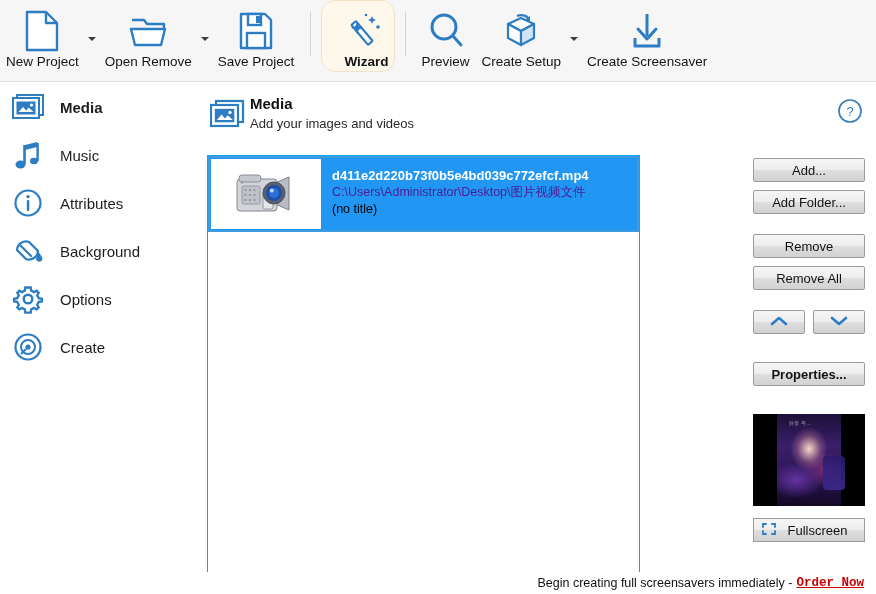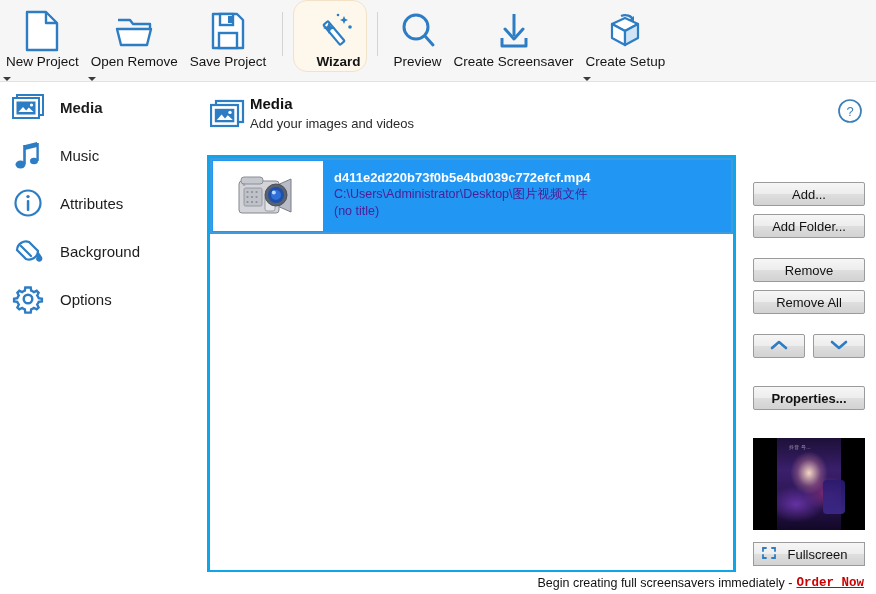--- a/index.html
+++ b/index.html
@@ -27,21 +27,20 @@
     border-bottom: 1px solid #e2e2e2;
     box-sizing: border-box;
     display: flex;
     align-items: flex-start;
     padding-left: 0px;
   }
   .tb-group {
     display: flex;
     align-items: flex-start;
     height: 82px;
-    flex-direction: column;
   }
   .tb-btn {
     display: flex;
     flex-direction: column;
     align-items: center;
     justify-content: flex-start;
     padding: 10px 6px 0 6px;
     height: 72px;
     box-sizing: border-box;
     cursor: default;
@@ -138,24 +137,24 @@
   }
   #help-btn {
     position: absolute; right: 2px; top: 3px;
     cursor: default;
   }
 
   
   #media-list {
     position: absolute;
     left: 207px; top: 155px;
-    width: 529px;
+    width: 433px;
     height: 418px;
     background: #ffffff;
-    border: 3px solid #0ea5e9;
+    border: 1px solid #0ea5e9;
     box-sizing: border-box;
     overflow: hidden;
   }
   .media-row {
     display: flex;
     height: 76px;
     box-sizing: border-box;
     cursor: default;
   }
   .media-row.selected {
@@ -186,31 +185,30 @@
     white-space: nowrap;
   }
   .media-path {
     font-size: 12.5px;
     color: #4c1d95;
     line-height: 17px;
     white-space: nowrap;
   }
   .media-title {
     font-size: 12.5px;
-    color: #4c1d95;
+    color: #000000;
     line-height: 17px;
     white-space: nowrap;
   }
 
   
   #right-panel {
     position: absolute;
     left: 753px; top: 158px;
     width: 112px;
-    margin-top: 24px;
   }
   .side-btn {
     width: 112px;
     height: 24px;
     box-sizing: border-box;
     background: linear-gradient(to bottom, #f6f6f6 0%, #ededed 48%, #dedede 52%, #d2d2d2 100%);
     border: 1px solid #9b9b9b;
     border-radius: 2px;
     font-family: "Liberation Sans", sans-serif;
     font-size: 13px;
@@ -401,45 +399,45 @@
           <line x1="26" y1="26" x2="34" y2="35" stroke="#2d7dc4" stroke-width="3" stroke-linecap="round"></line>
         </svg>
       </div>
       <div class="tb-label">Preview</div>
     </div>
   </div>
 
   <div class="tb-group">
     <div class="tb-btn">
       <div class="tb-icon">
-        <svg width="36" height="42" viewBox="0 0 36 42">
-          <line x1="18" y1="4" x2="18" y2="26" stroke="#2d7dc4" stroke-width="3"></line>
-          <path d="M9 19 l9 10 l9 -10" fill="none" stroke="#2d7dc4" stroke-width="3" stroke-linejoin="round" stroke-linecap="round"></path>
-          <path d="M6 28 v8 h24 v-8" fill="none" stroke="#2d7dc4" stroke-width="3" stroke-linejoin="round"></path>
-        </svg>
-      </div>
-      <div class="tb-label">Create Screensaver</div>
-    </div>
-  </div>
-
-  <div class="tb-group">
-    <div class="tb-btn">
-      <div class="tb-icon">
         <svg width="40" height="42" viewBox="0 0 40 42">
           <path d="M20 8 L33 14 L20 21 L7 14 Z" fill="#ffffff" stroke="#2d7dc4" stroke-width="2.2" stroke-linejoin="round"></path>
           <path d="M7 14 v14 l13 7 v-14 z" fill="#ffffff" stroke="#2d7dc4" stroke-width="2.2" stroke-linejoin="round"></path>
           <path d="M33 14 v14 l-13 7 v-14 z" fill="#cfe4f5" stroke="#2d7dc4" stroke-width="2.2" stroke-linejoin="round"></path>
           <path d="M16 6 a8 6 0 0 1 12 4" fill="none" stroke="#2d7dc4" stroke-width="2.2"></path>
           <path d="M29 6 l0 5 l-5 -1 z" fill="#2d7dc4"></path>
         </svg>
       </div>
       <div class="tb-label">Create Setup</div>
     </div>
     <div class="tb-caret">
       <span class="caret-glyph"></span>
+    </div>
+  </div>
+
+  <div class="tb-group">
+    <div class="tb-btn">
+      <div class="tb-icon">
+        <svg width="36" height="42" viewBox="0 0 36 42">
+          <line x1="18" y1="4" x2="18" y2="26" stroke="#2d7dc4" stroke-width="3"></line>
+          <path d="M9 19 l9 10 l9 -10" fill="none" stroke="#2d7dc4" stroke-width="3" stroke-linejoin="round" stroke-linecap="round"></path>
+          <path d="M6 28 v8 h24 v-8" fill="none" stroke="#2d7dc4" stroke-width="3" stroke-linejoin="round"></path>
+        </svg>
+      </div>
+      <div class="tb-label">Create Screensaver</div>
     </div>
   </div>
 
 </div>
 
 <div id="sidebar">
 
   <div class="nav-item selected">
     <span class="nav-icon">
       <svg width="34" height="28" viewBox="0 0 34 28">
@@ -493,20 +491,31 @@
       <svg width="34" height="30" viewBox="0 0 34 30">
         <g fill="none" stroke="#2d7dc4" stroke-width="2.4">
           <path d="M16 3.5 l2.7 0 l0.5 3.2 a9 9 0 0 1 2.6 1.5 l2.9 -1.4 l1.9 1.9 l-1.4 2.9 a9 9 0 0 1 1.5 2.6 l3.2 0.5 l0 2.7 l-3.2 0.5 a9 9 0 0 1 -1.5 2.6 l1.4 2.9 l-1.9 1.9 l-2.9 -1.4 a9 9 0 0 1 -2.6 1.5 l-0.5 3.2 l-2.7 0 l-2.7 0 l-0.5 -3.2 a9 9 0 0 1 -2.6 -1.5 l-2.9 1.4 l-1.9 -1.9 l1.4 -2.9 a9 9 0 0 1 -1.5 -2.6 l-3.2 -0.5 l0 -2.7 l3.2 -0.5 a9 9 0 0 1 1.5 -2.6 l-1.4 -2.9 l1.9 -1.9 l2.9 1.4 a9 9 0 0 1 2.6 -1.5 l0.5 -3.2 z"></path>
           <circle cx="16" cy="15" r="4.3"></circle>
         </g>
       </svg>
     </span>
     <span class="nav-label">Options</span>
   </div>
 
+  <div class="nav-item">
+    <span class="nav-icon">
+      <svg width="34" height="30" viewBox="0 0 34 30">
+        <circle cx="16" cy="15" r="12.5" fill="none" stroke="#2d7dc4" stroke-width="2.2"></circle>
+        <circle cx="16" cy="15" r="7" fill="none" stroke="#2d7dc4" stroke-width="2"></circle>
+        <circle cx="16" cy="15" r="2.6" fill="#2d7dc4"></circle>
+        <path d="M9.5 21.5 l4 -4" stroke="#2d7dc4" stroke-width="2" stroke-linecap="round"></path>
+      </svg>
+    </span>
+    <span class="nav-label">Create</span>
+  </div>
 
 </div>
 
 <div id="content-header">
   <span id="ch-icon">
     <svg width="36" height="32" viewBox="0 0 36 32">
       <rect x="6" y="2" width="27" height="21" fill="none" stroke="#2d7dc4" stroke-width="2.2"></rect>
       <rect x="1" y="6" width="27" height="21" fill="#ffffff" stroke="#2d7dc4" stroke-width="2.2"></rect>
       <rect x="4.8" y="9.8" width="19.5" height="13.5" fill="#2d7dc4"></rect>
       <path d="M6.8 21 l4.8 -5.4 l3.4 3.8 l2.8 -3.2 l5 4.8 z" fill="#ffffff"></path>

